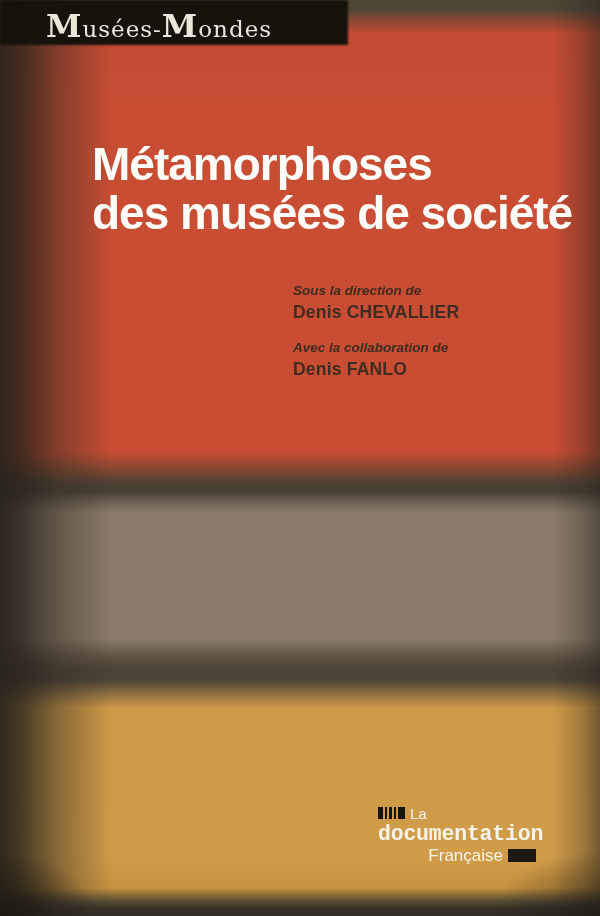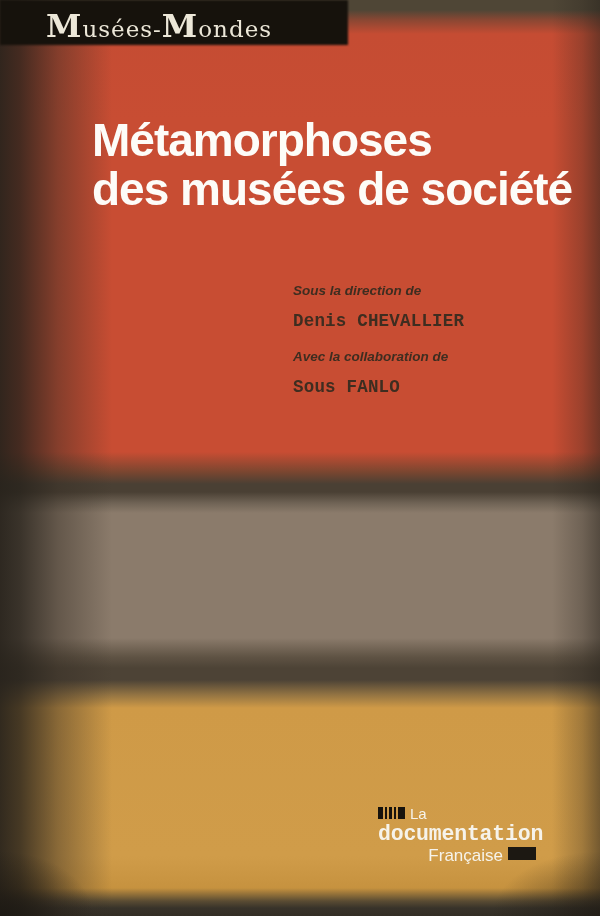--- a/index.html
+++ b/index.html
@@ -45,38 +45,38 @@
   .banner{position:absolute;left:0;top:0;width:348px;height:45px;z-index:4;}
   .banner-bg{position:absolute;inset:0;background:#16120c;filter:blur(1.2px);}
   .banner-text{
     position:absolute;left:46px;bottom:3px;
     font-family:"DejaVu Serif",serif;
     color:#ece7d8;font-size:23px;letter-spacing:1px;white-space:nowrap;
   }
   .banner-text .bigM{font-size:32px;font-weight:bold;line-height:0;}
   
   .title{
-    position:absolute;left:92px;top:116px;z-index:4;
+    position:absolute;left:92px;top:140px;z-index:4;
     color:#fdfcf8;font-weight:bold;font-size:46px;line-height:49px;
     letter-spacing:-1px;white-space:nowrap;
   }
   
   .credits{position:absolute;left:293px;top:283px;z-index:4;color:#3e2d20;}
   .credit-label{font-size:13.5px;font-weight:700;line-height:16px;font-style:italic;}
-  .credit-name{font-size:17.5px;font-weight:700;line-height:21px;margin-top:12px;letter-spacing:.2px;font-family:Liberation Mono, monospace;}
+  .credit-name{font-size:17.5px;font-weight:700;line-height:21px;margin-top:3px;letter-spacing:.2px;}
   .credit-gap{height:17px;}
   
   .publisher{position:absolute;left:378px;top:806px;width:158px;z-index:4;color:#f6f3ea;}
   .pub-row1{display:flex;align-items:center;height:14px;}
   .barcode{display:flex;align-items:center;gap:2px;height:12px;margin-right:5px;}
   .barcode i{display:block;height:12px;background:#17130d;}
   .b1{width:5px}.b2{width:2px}.b3{width:3px}.b4{width:2px}.b5{width:7px}
   .pub-la{font-size:15px;font-weight:400;}
   .pub-row2{font-size:21.5px;font-weight:bold;line-height:22px;margin-top:3px;letter-spacing:-0.2px;font-family:Liberation Mono, monospace;}
-  .pub-row3{display:flex;justify-content:flex-end;margin-top:2px;}
+  .pub-row3{display:flex;justify-content:flex-end;align-items:center;margin-top:2px;}
   .pub-fr{font-size:17px;font-weight:400;line-height:17px;}
   .pub-block{width:28px;height:13px;background:#1c1812;margin-left:5px;}
 </style>
 </head>
 <body>
 
 <div class="cover">
 
   <div class="banner">
     <div class="banner-bg"></div>
@@ -86,21 +86,21 @@
   <div class="title">
     <div>Métamorphoses</div>
     <div>des musées de société</div>
   </div>
 
   <div class="credits">
     <div class="credit-label">Sous la direction de</div>
     <div class="credit-name">Denis CHEVALLIER</div>
     <div class="credit-gap"></div>
     <div class="credit-label">Avec la collaboration de</div>
-    <div class="credit-name">Sous FANLO</div>
+    <div class="credit-name">Denis FANLO</div>
   </div>
 
   <div class="publisher">
     <div class="pub-row1">
       <span class="barcode">
         <i class="b1"></i>
           <i class="b2"></i>
           <i class="b3"></i>
           <i class="b4"></i>
           <i class="b5"></i>

